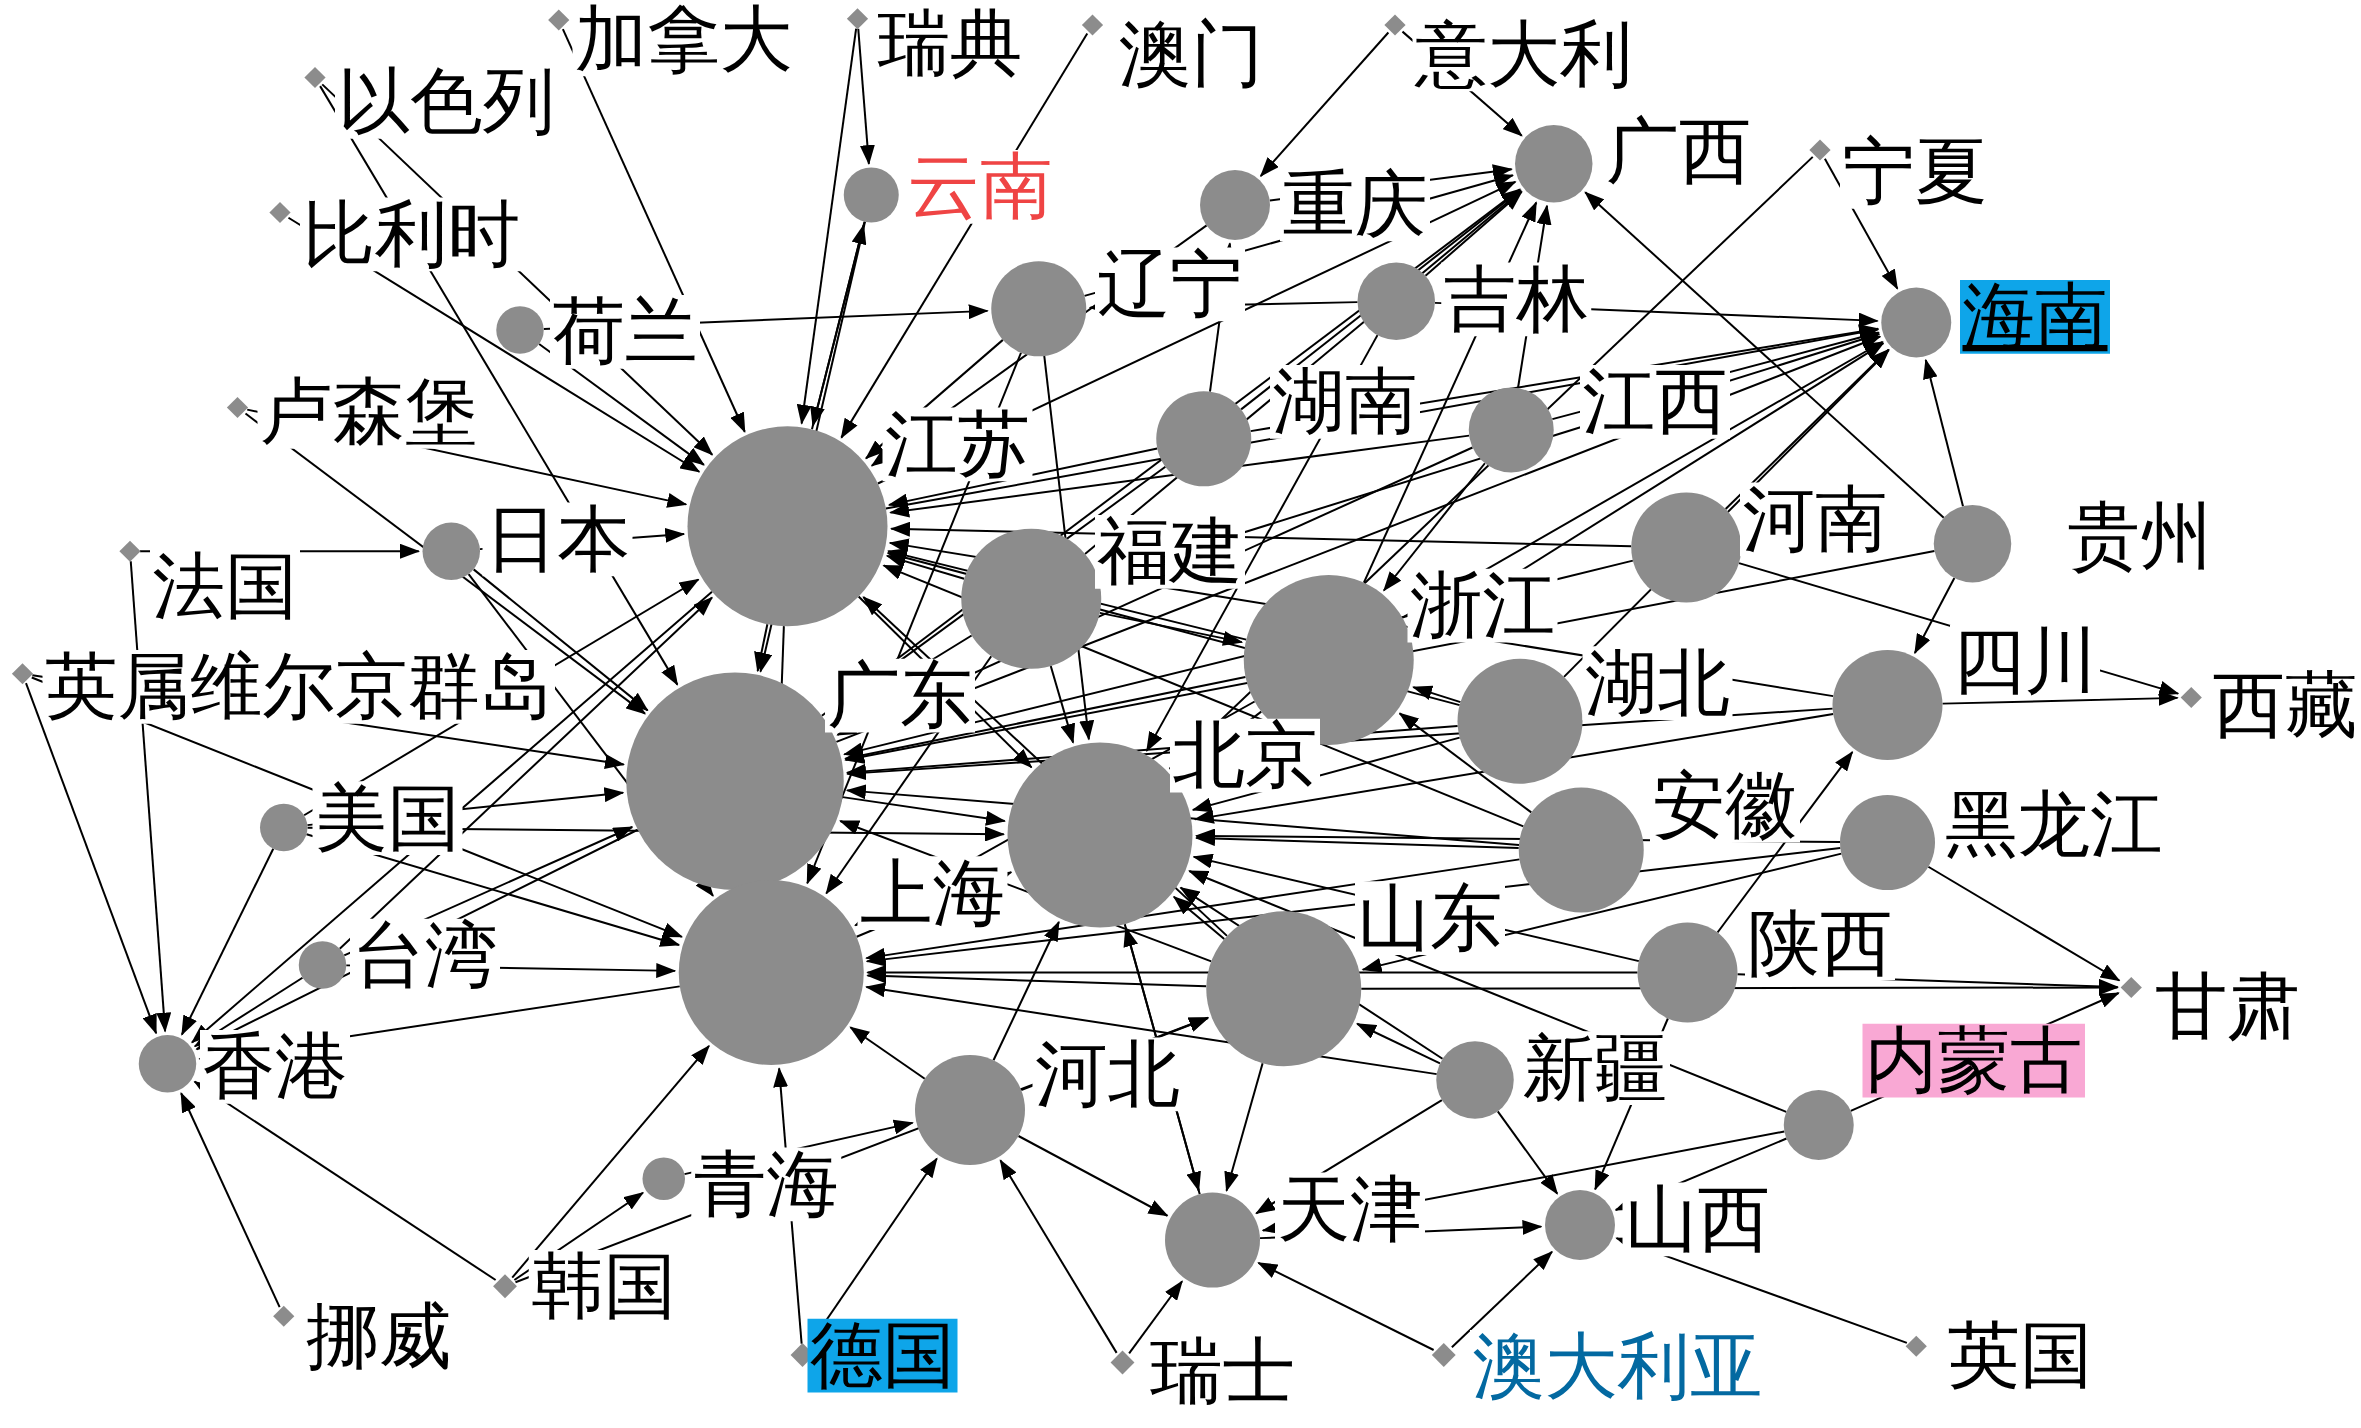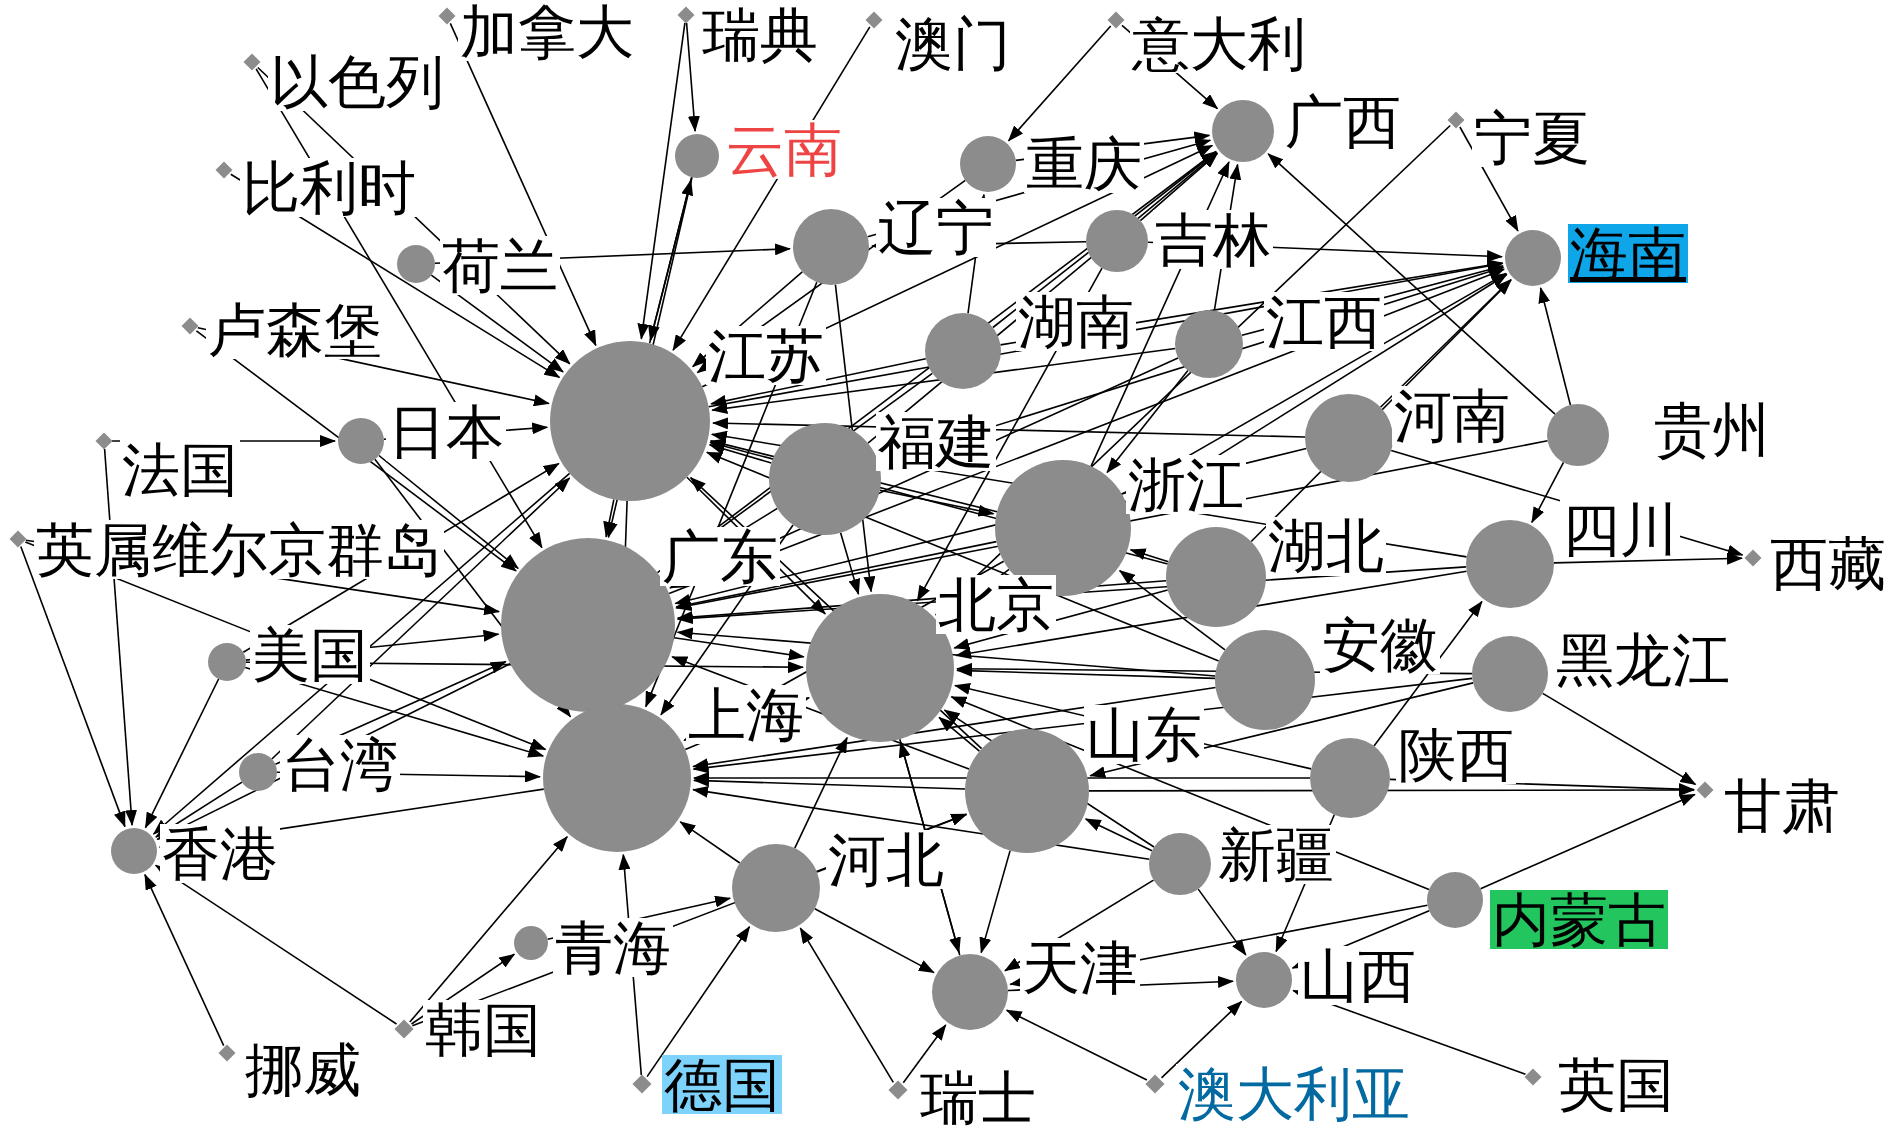--- a/index.html
+++ b/index.html
@@ -280,24 +280,24 @@
       <div class="node-label" style="left: 1320px; top: 615px; color: rgb(0, 0, 0); background: rgb(255, 255, 255);">安徽</div>
       <div class="node-label" style="left: 1554px; top: 630px; color: rgb(0, 0, 0); background: rgb(255, 255, 255);">黑龙江</div>
       <div class="node-label" style="left: 686px; top: 685px; color: rgb(0, 0, 0); background: rgb(255, 255, 255);">上海</div>
       <div class="node-label" style="left: 1084px; top: 705px; color: rgb(0, 0, 0); background: rgb(255, 255, 255);">山东</div>
       <div class="node-label" style="left: 280px; top: 735px; color: rgb(0, 0, 0); background: rgb(255, 255, 255);">台湾</div>
       <div class="node-label" style="left: 1396px; top: 725px; color: rgb(0, 0, 0); background: rgb(255, 255, 255);">陕西</div>
       <div class="node-label" style="left: 1722px; top: 776px; color: rgb(0, 0, 0); background: rgb(255, 255, 255);">甘肃</div>
       <div class="node-label" style="left: 160px; top: 824px; color: rgb(0, 0, 0); background: rgb(255, 255, 255);">香港</div>
       <div class="node-label" style="left: 826px; top: 830px; color: rgb(0, 0, 0); background: rgb(255, 255, 255);">河北</div>
       <div class="node-label" style="left: 1216px; top: 825px; color: rgb(0, 0, 0); background: rgb(255, 255, 255);">新疆</div>
-      <div class="node-label" style="left: 1490px; top: 890px; color: rgb(0, 0, 0); background: #22c55e;">内蒙古</div>
+      <div class="node-label" style="left: 1490px; top: 819px; color: rgb(0, 0, 0); background: #f9a8d4;">内蒙古</div>
       <div class="node-label" style="left: 553px; top: 918px; color: rgb(0, 0, 0); background: rgb(255, 255, 255);">青海</div>
       <div class="node-label" style="left: 1020px; top: 938px; color: rgb(0, 0, 0); background: rgb(255, 255, 255);">天津</div>
       <div class="node-label" style="left: 1298px; top: 946px; color: rgb(0, 0, 0); background: rgb(255, 255, 255);">山西</div>
       <div class="node-label" style="left: 423px; top: 1000px; color: rgb(0, 0, 0); background: rgb(255, 255, 255);">韩国</div>
       <div class="node-label" style="left: 243px; top: 1040px; color: rgb(0, 0, 0); background: rgb(255, 255, 255);">挪威</div>
-      <div class="node-label" style="left: 662px; top: 1055px; color: rgb(0, 0, 0); background: #7dd3fc;">德国</div>
+      <div class="node-label" style="left: 646px; top: 1055px; color: rgb(0, 0, 0); background: #0ea5e9;">德国</div>
       <div class="node-label" style="left: 918px; top: 1068px; color: rgb(0, 0, 0); background: rgb(255, 255, 255);">瑞士</div>
       <div class="node-label" style="left: 1176px; top: 1064px; color: #0369a1; background: rgb(255, 255, 255);">澳大利亚</div>
       <div class="node-label" style="left: 1556px; top: 1055px; color: rgb(0, 0, 0); background: rgb(255, 255, 255);">英国</div>
     </div>
 </div>
 
 </body></html>

